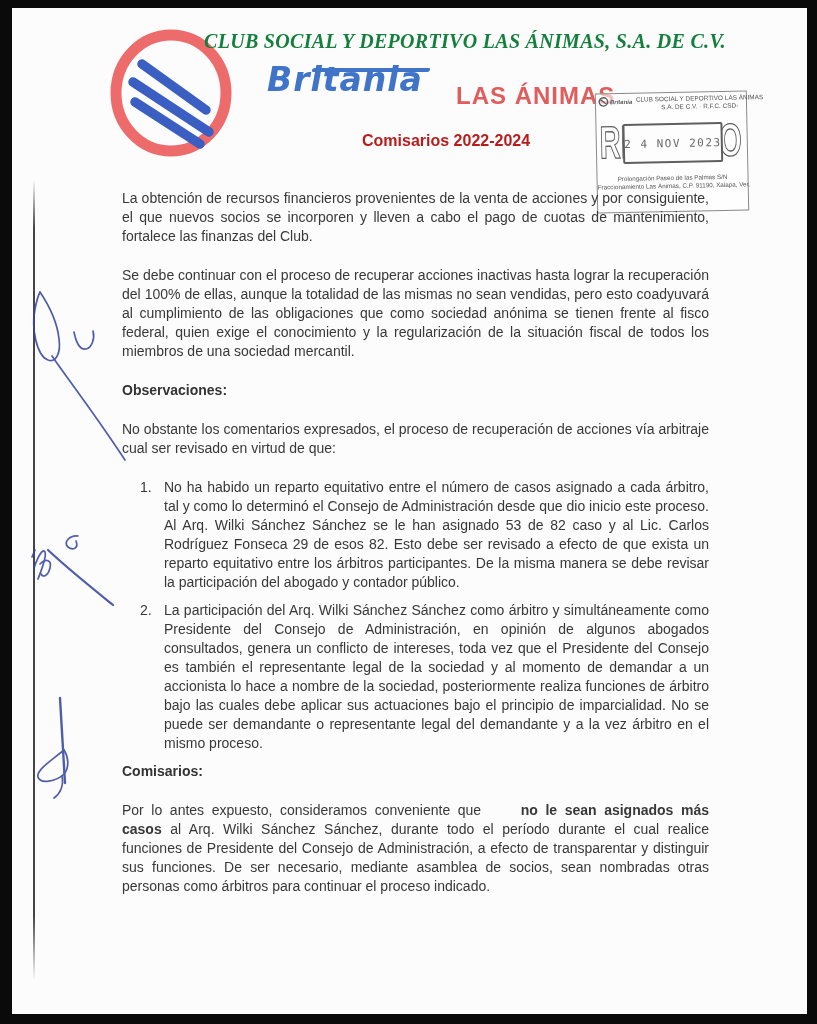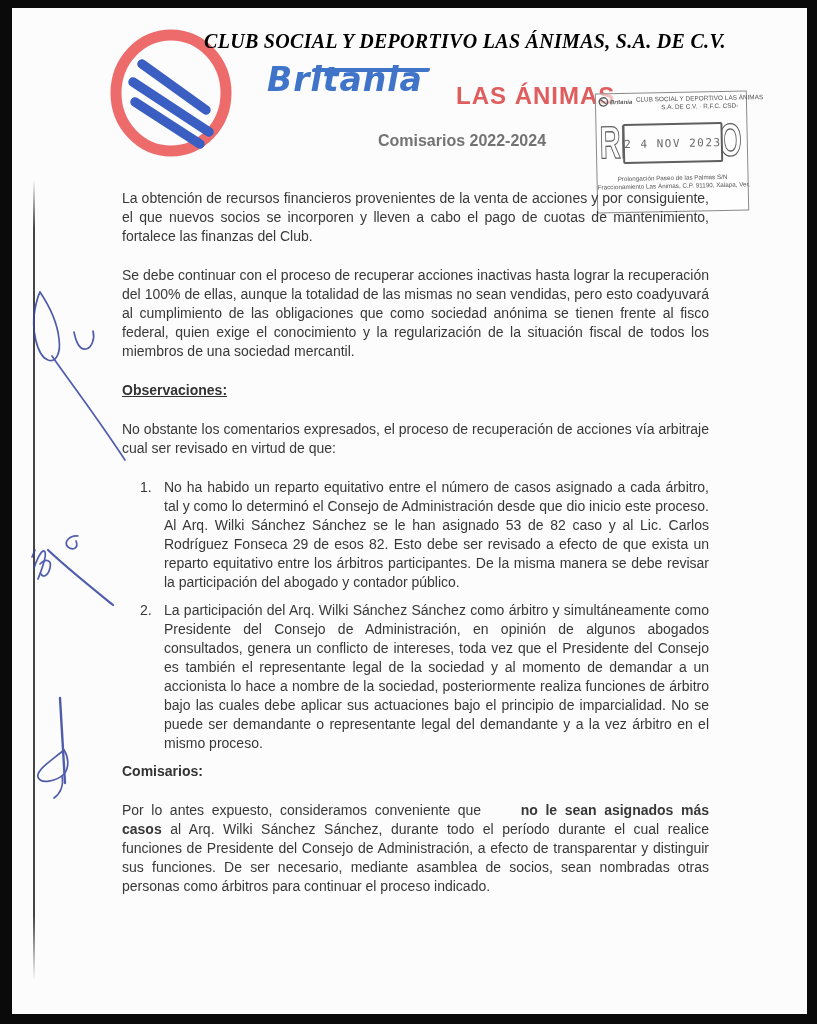--- a/index.html
+++ b/index.html
@@ -8,38 +8,38 @@
     font-family:"Liberation Sans",sans-serif;overflow:hidden;
   }
   .page{
     position:absolute;left:12px;top:8px;width:795px;height:1006px;
     background:#fcfcfc;
   }
   
   .org-title{
     position:absolute;left:192px;top:22px;width:520px;text-align:center;
     font-family:"Liberation Serif",serif;font-style:italic;font-weight:bold;
-    font-size:20px;color:#000000;letter-spacing:.3px;white-space:nowrap;
+    font-size:20px;color:#15803d;letter-spacing:.3px;white-space:nowrap;
   }
   .brand-logotype{
     position:absolute;left:255px;top:52px;width:200px;
     font-family:"DejaVu Sans",sans-serif;font-style:italic;font-weight:900;
     font-size:33px;color:#3f74c9;letter-spacing:1px;
   }
   .brand-overline{
     position:absolute;left:300px;top:60px;width:118px;height:4px;
     background:#3f74c9;transform:skewX(-18deg);border-radius:2px;
   }
   .brand-red{
     position:absolute;left:444px;top:74px;
     font-weight:bold;font-size:24px;color:#e05d5d;letter-spacing:1px;white-space:nowrap;
   }
   .doc-subtitle{
-    position:absolute;left:350px;top:124px;width:200px;text-align:center;
-    font-weight:bold;font-size:16px;color:#737373;white-space:nowrap;
+    position:absolute;left:350px;top:124px;width:200px;
+    font-weight:bold;font-size:16px;color:#b91c1c;white-space:nowrap;
   }
   .club-logo{position:absolute;left:96px;top:20px;}
   
   .stamp{
     position:absolute;left:584px;top:84px;width:150px;height:118px;
     transform:rotate(-1.2deg);border:1px solid #8a8a8a;color:#5a5a5a;
     background:rgba(255,255,255,.6);
   }
   .stamp-head{display:flex;align-items:flex-start;padding:2px 2px 0 2px;gap:2px;}
   .stamp-brand{display:flex;align-items:center;gap:1px;width:36px;flex:none;}
@@ -60,21 +60,21 @@
   
   .content{
     position:absolute;left:110px;top:181px;width:587px;
     font-size:14px;line-height:19px;color:#383838;text-align:justify;
   }
   .content p{margin:0 0 20px 0;}
   .h-bold{font-weight:bold;color:#333;margin:0 0 18px 0;}
   .list-item{display:flex;margin:0 0 9px 0;padding-left:18px;}
   .item-marker{width:24px;flex:none;}
   .item-text{flex:1;text-align:justify;}
-  .mt-obs{margin-top:-4px;text-decoration:underline;}
+  .mt-obs{margin-top:-4px;}
   .mt-sug{margin-top:16px;}
   .bold-run{font-weight:bold;margin-left:32px;}
   
   .scan-line{
     position:absolute;left:21px;top:172px;width:1.5px;height:800px;
     background:linear-gradient(#0000, #16161c 6%, #16161c 92%, #0000);opacity:.8;
   }
   .ink-overlay{position:absolute;left:0;top:0;pointer-events:none;}
 </style>
 </head>

